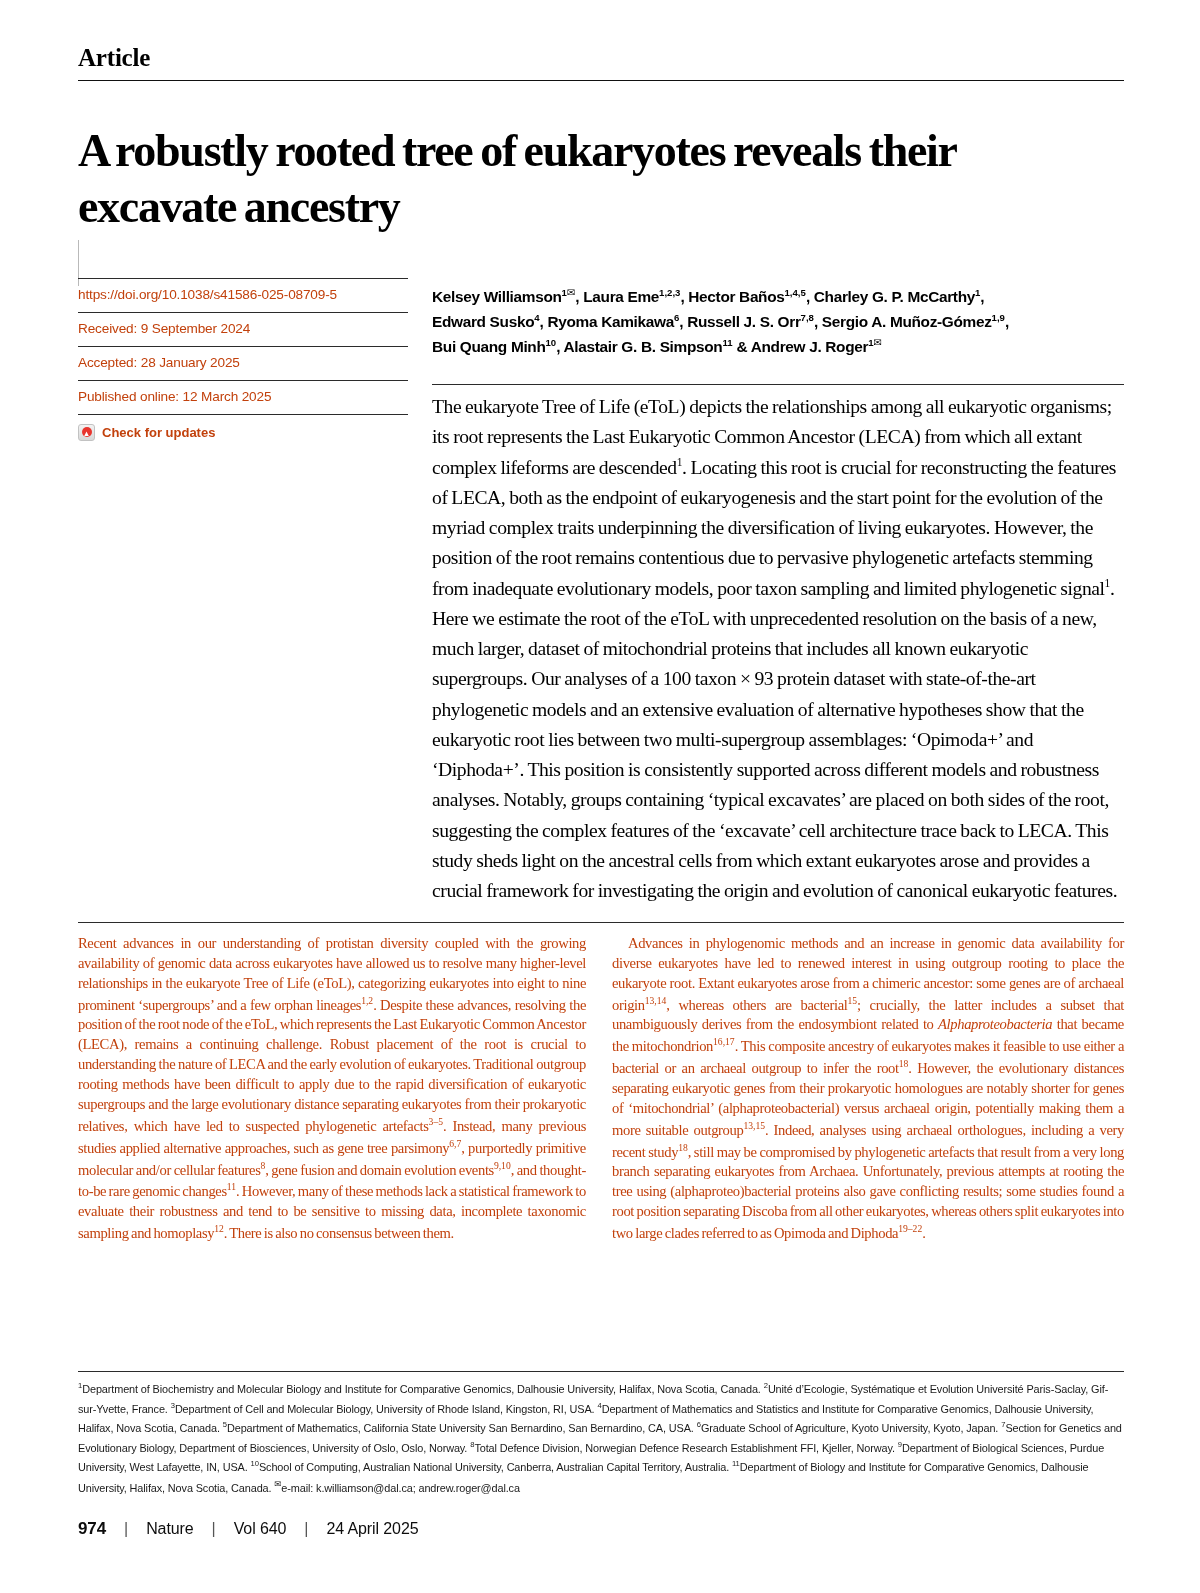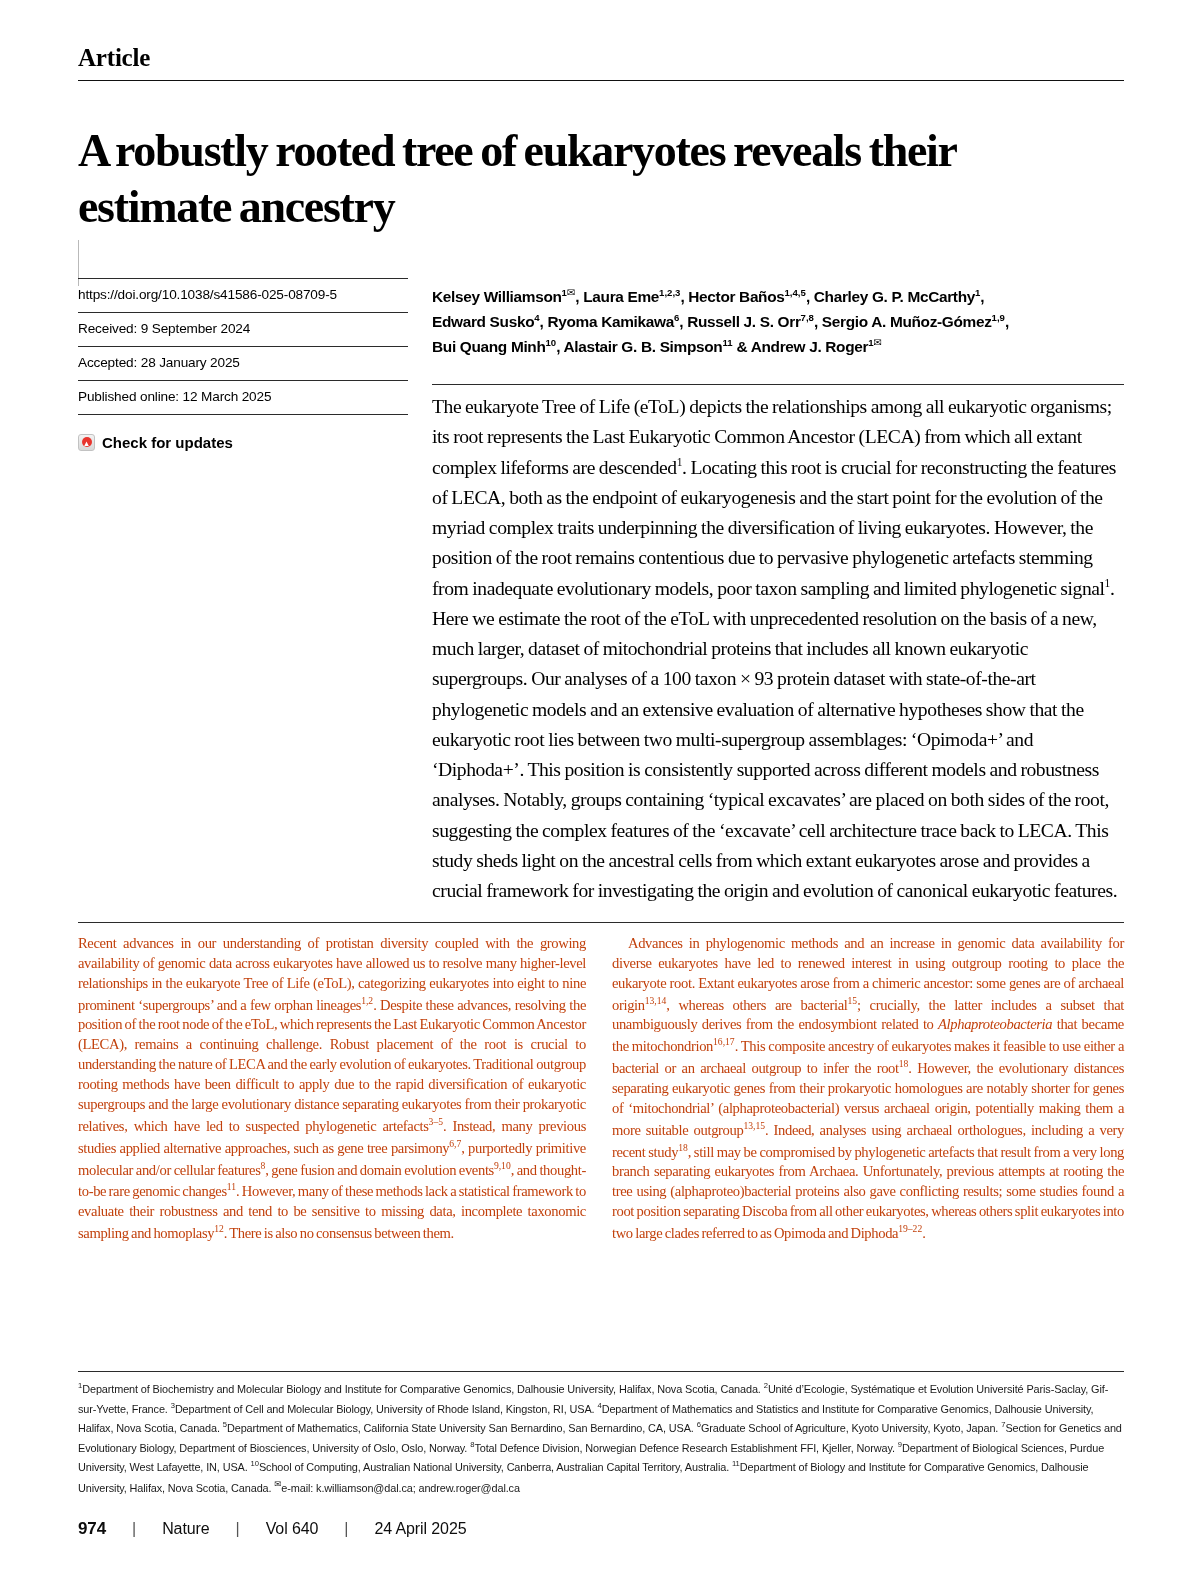--- a/index.html
+++ b/index.html
@@ -70,38 +70,38 @@
   }
 
   
   .meta {
     position: absolute;
     left: 78px;
     top: 278px;
     width: 330px;
     font-family: "Liberation Sans", "DejaVu Sans", sans-serif;
     font-size: 13.6px;
-    color: #000000;
+    color: #c2410c;
   }
   .meta-row {
     border-top: 1px solid #2b2b2b;
     padding: 8px 0 8px 0;
     line-height: 1.25;
     font-weight: 500;
     letter-spacing: -0.15px;
   }
   .meta-row:first-child { border-top: 1px solid #2b2b2b; }
   .meta-updates {
     border-top: 1px solid #2b2b2b;
-    padding-top: 19px;
+    padding-top: 9px;
     display: flex;
-    align-items: flex-start;
+    align-items: center;
     gap: 7px;
     font-weight: 600;
-    font-size: 15px;
+    font-size: 13px;
   }
   .crossmark {
     width: 15px; height: 15px;
     border-radius: 3px;
     background: linear-gradient(#f3f3f3, #d8d8d8);
     border: 1px solid #c2c2c2;
     position: relative;
     flex: none;
   }
   .crossmark::before {
@@ -214,36 +214,36 @@
   .footer {
     position: absolute;
     left: 78px;
     top: 1519px;
     font-family: "Liberation Sans", "DejaVu Sans", sans-serif;
     font-size: 16px;
     letter-spacing: -0.1px;
     color: #0d0d0d;
     display: flex;
     align-items: baseline;
-    gap: 16px;
+    gap: 8px;
   }
   .footer .pg { font-weight: bold; font-size: 17px; }
   .footer .sep { padding: 0 10px; color: #555; }
 </style>
 </head>
 <body>
 
 <div class="page">
 
   <div class="masthead">
     <div class="article-kicker">Article</div>
     <div class="rule-thin"></div>
   </div>
 
-  <h1 class="title">A robustly rooted tree of eukaryotes reveals their estimate ancestry</h1>
+  <h1 class="title">A robustly rooted tree of eukaryotes reveals their excavate ancestry</h1>
 
   <div class="left-vrule"></div>
 
   <div class="meta">
     <div class="meta-row">https://doi.org/10.1038/s41586-025-08709-5</div>
     <div class="meta-row">Received: 9 September 2024</div>
     <div class="meta-row">Accepted: 28 January 2025</div>
     <div class="meta-row">Published online: 12 March 2025</div>
     <div class="meta-updates">
       <span class="crossmark"></span>

